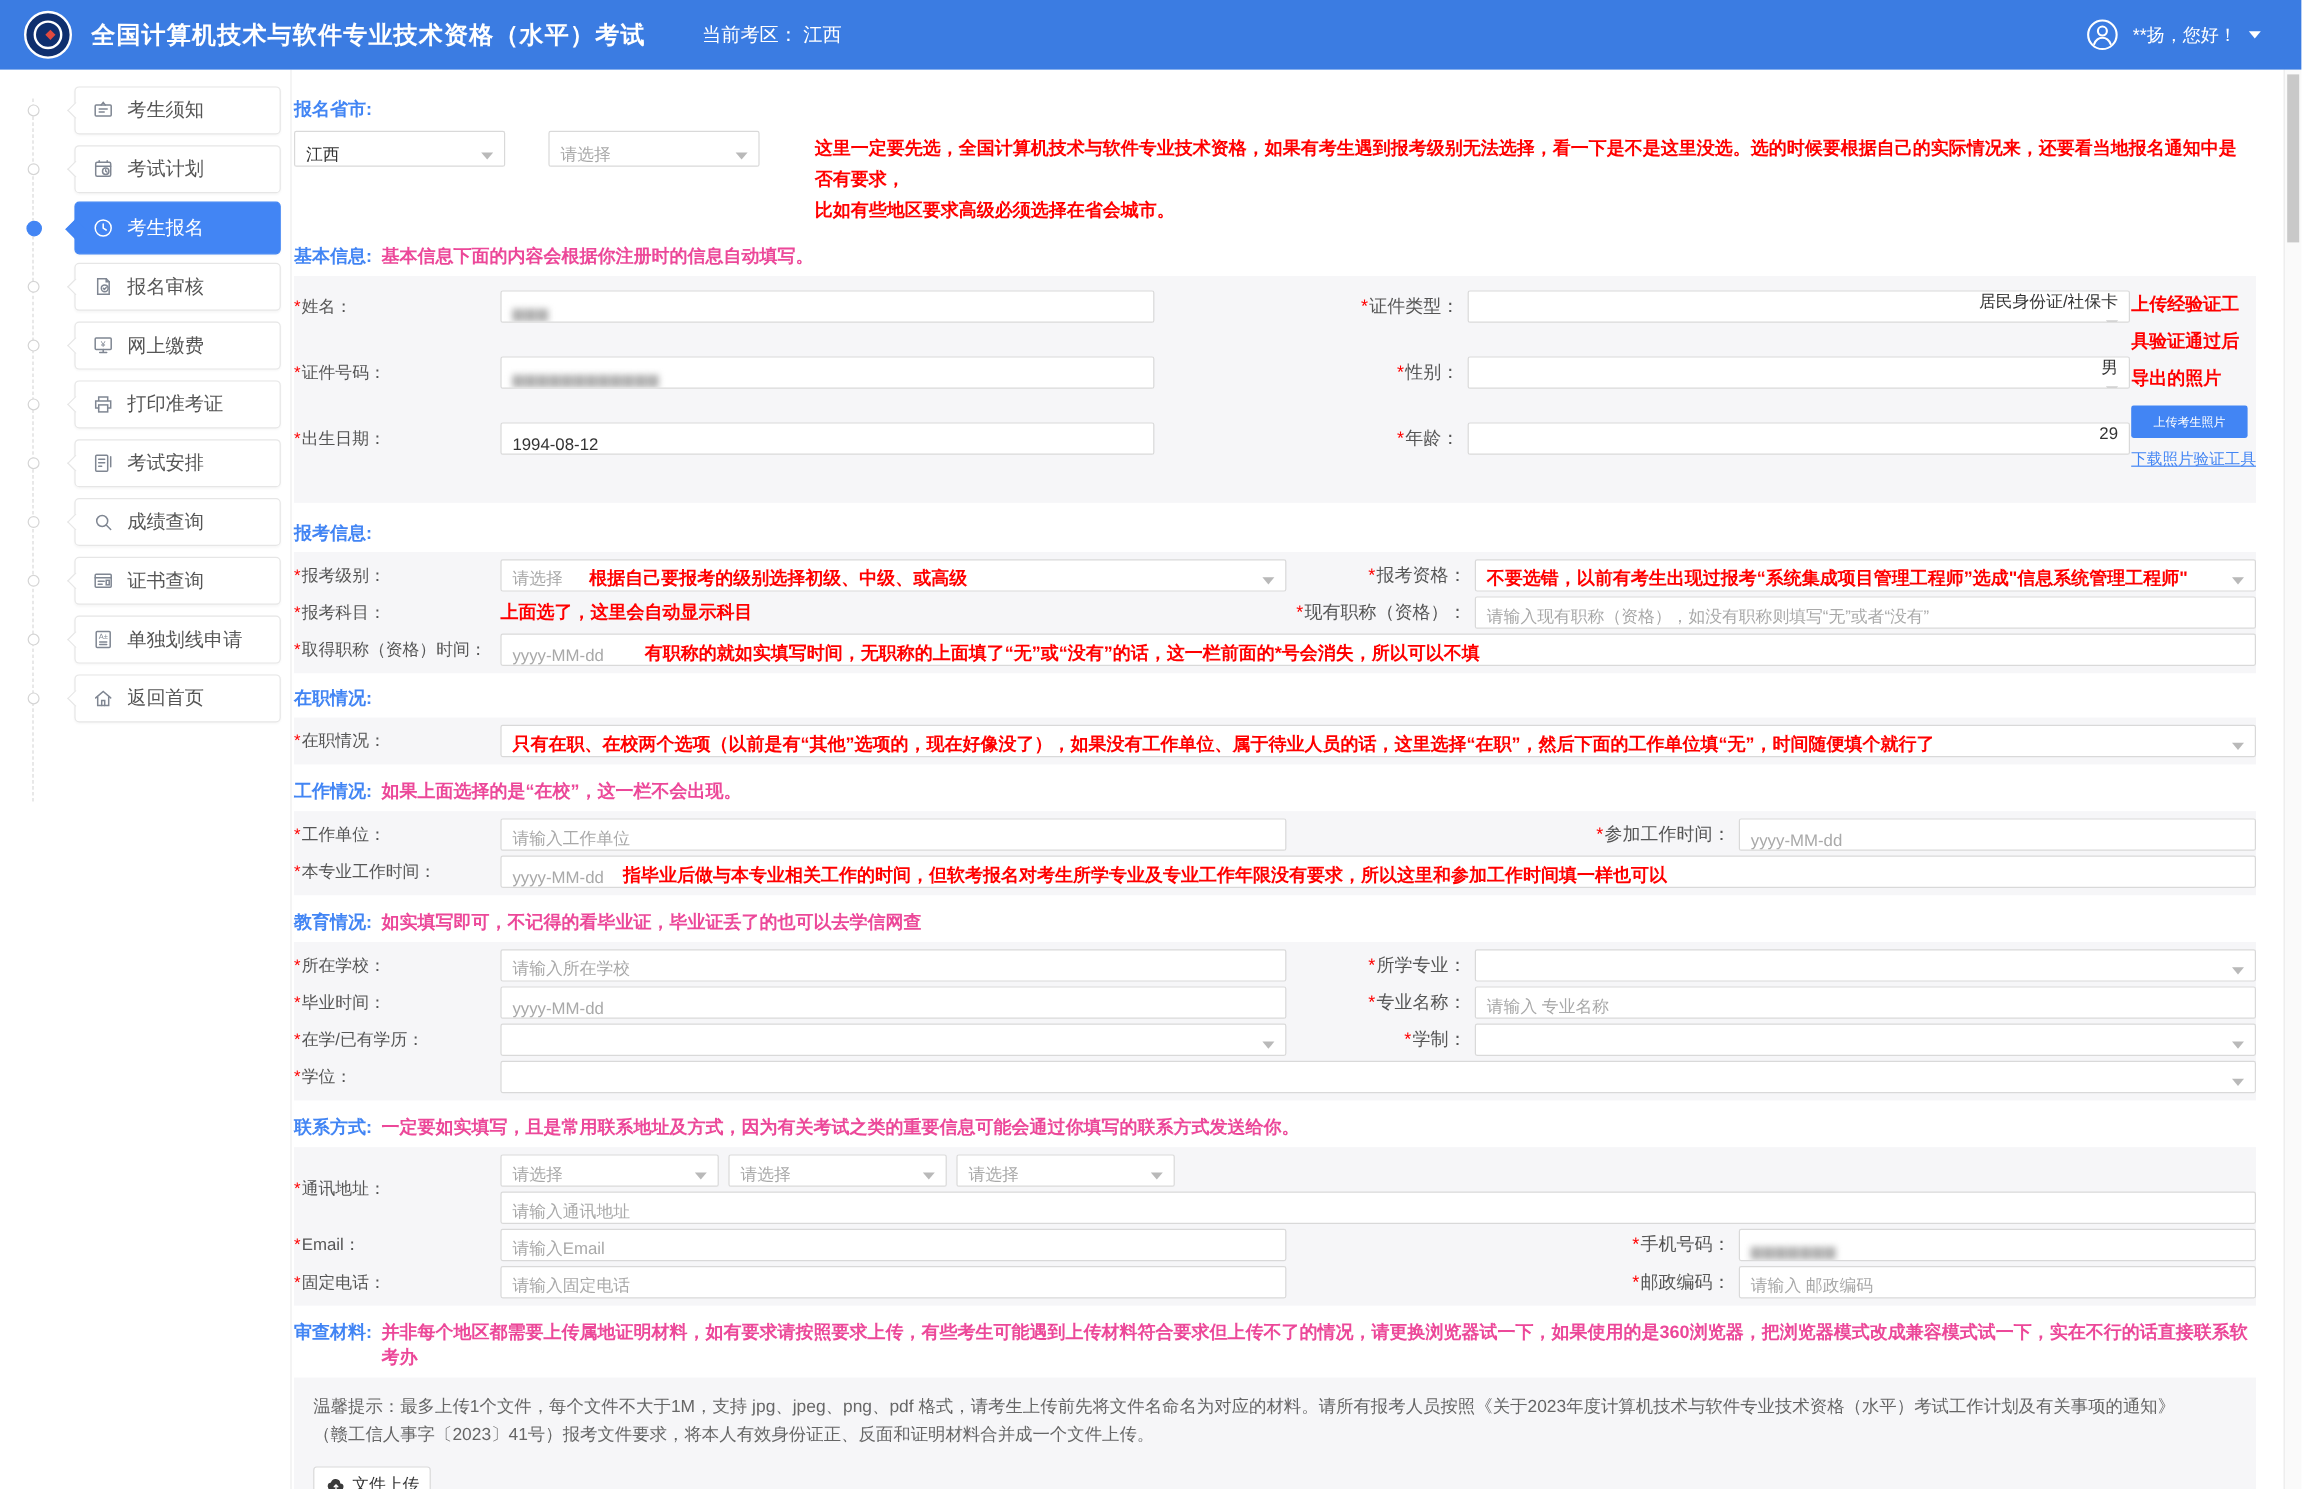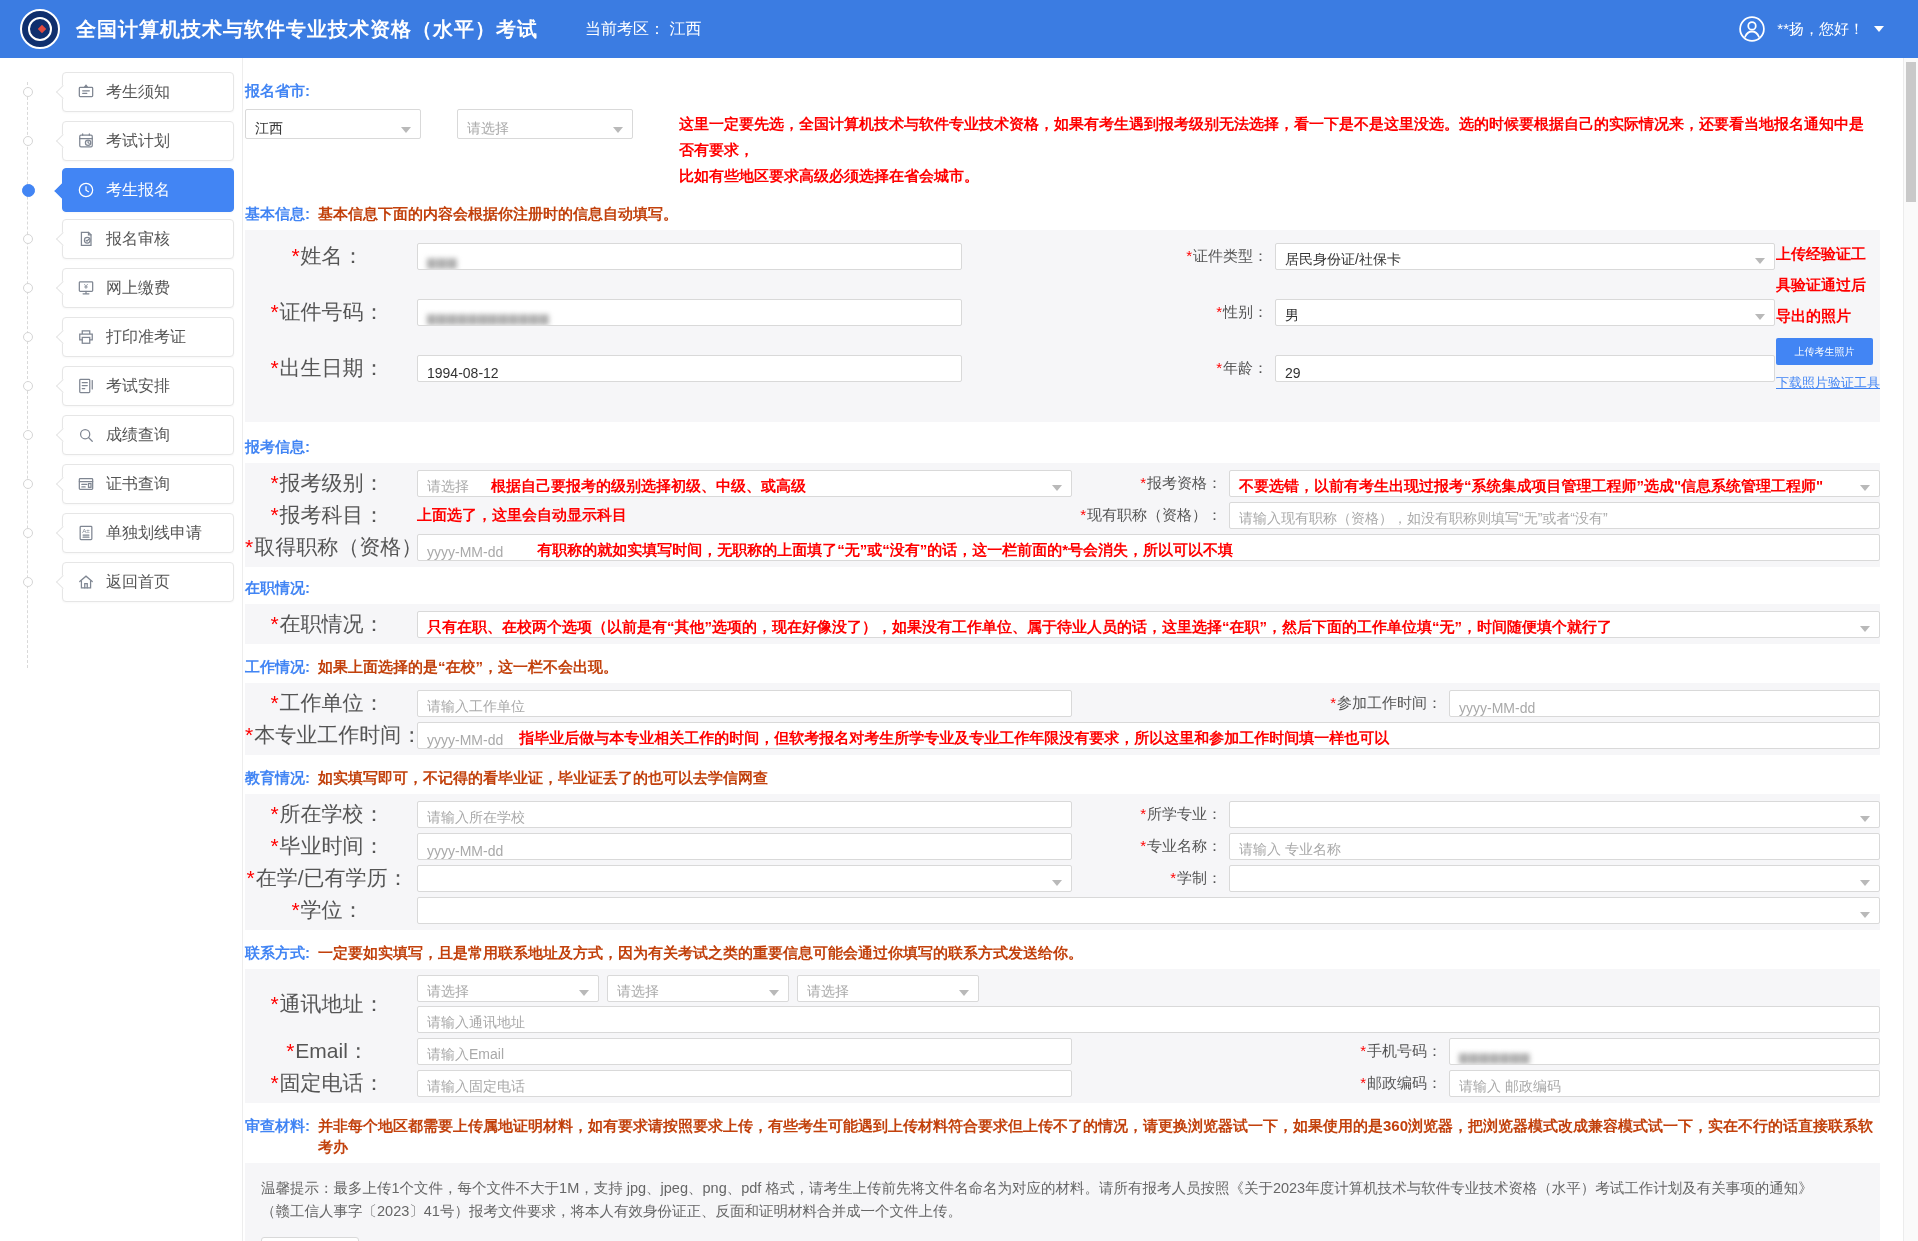--- a/index.html
+++ b/index.html
@@ -27,35 +27,35 @@
   .side-item .notch{position:absolute;left:-5px;top:14px;width:9px;height:9px;background:#fff;border-left:1px solid #e6e6e6;border-bottom:1px solid #e6e6e6;transform:rotate(45deg);}
   .side-item .dot{position:absolute;left:-40px;top:14px;width:10px;height:10px;border:1px solid #d5d5d5;border-radius:50%;background:#fff;box-sizing:border-box;}
   .side-item.active{background:#4285f4;border-color:#4285f4;color:#fff;height:44px;margin-top:-2px;margin-bottom:7px;}
   .side-item.active .icn{color:#fff;}
   .side-item.active .notch{background:#4285f4;border-color:#4285f4;left:-6px;top:16px;width:11px;height:11px;}
   .side-item.active .dot{background:#4285f4;border-color:#4285f4;width:13px;height:13px;left:-41px;top:15px;}
   
   .main{position:absolute;left:245px;top:58px;width:1635px;}
   .sec-head{display:flex;align-items:baseline;margin-top:14px;}
   .sec-label{color:#4285f4;font-size:15px;font-weight:bold;white-space:nowrap;}
-  .sec-note{color:#c2410c;font-size:15px;font-weight:bold;margin-left:8px;line-height:21px;}
+  .sec-note{color:#ec4899;font-size:15px;font-weight:bold;margin-left:8px;line-height:21px;}
   .panel{background:#f6f6f8;width:1635px;box-sizing:border-box;margin-top:6px;}
   .row{display:flex;align-items:center;}
-  .lbl{width:172px;text-align:center;font-size:21px;color:#555;flex-shrink:0;padding-right:7px;box-sizing:border-box;white-space:nowrap;}
+  .lbl{width:172px;text-align:left;font-size:14px;color:#555;flex-shrink:0;padding-right:7px;box-sizing:border-box;white-space:nowrap;}
   .lblr{flex:1;text-align:right;font-size:15px;color:#555;padding-right:7px;white-space:nowrap;}
   .req{color:#f00;margin-right:1px;}
   .ipt{background:#fff;border:1px solid #d9d9d9;border-radius:2px;height:27px;display:flex;align-items:flex-end;
        padding:0 9px;font-size:14px;color:#333;box-sizing:border-box;overflow:hidden;white-space:nowrap;}
   .ph{color:#a9a9a9;}
   .hint{color:#f00;font-weight:bold;font-size:15px;}
   .caret{margin-left:auto;width:0;height:0;border:5px solid transparent;border-top:6px solid #b9b9b9;margin-top:6px;flex-shrink:0;}
   .blurred{filter:blur(2.5px);color:#b0b0b0;font-size:12px;letter-spacing:1px;}
   .i-l{width:545px;flex-shrink:0;}
   .i-lw{width:655px;flex-shrink:0;}
-  .i-r{width:500px;flex-shrink:0;}
+  .i-r{width:552px;flex-shrink:0;flex-direction:column;}
   .i-rw{width:651px;flex-shrink:0;}
   .i-rn{width:431px;flex-shrink:0;}
   .i-full{flex:1;}
   
   .prov-row{display:flex;margin-top:8px;align-items:flex-start;}
   .prov-sel{width:176px;height:30px;margin-right:36px;}
   .prov-note{color:#f00;font-weight:bold;font-size:15px;line-height:26px;white-space:pre-line;width:1190px;margin-left:10px;margin-top:2px;}
   
   .panel-basic{position:relative;padding:12px 0;}
   .panel-basic .row{padding-right:105px;margin-bottom:28px;}

